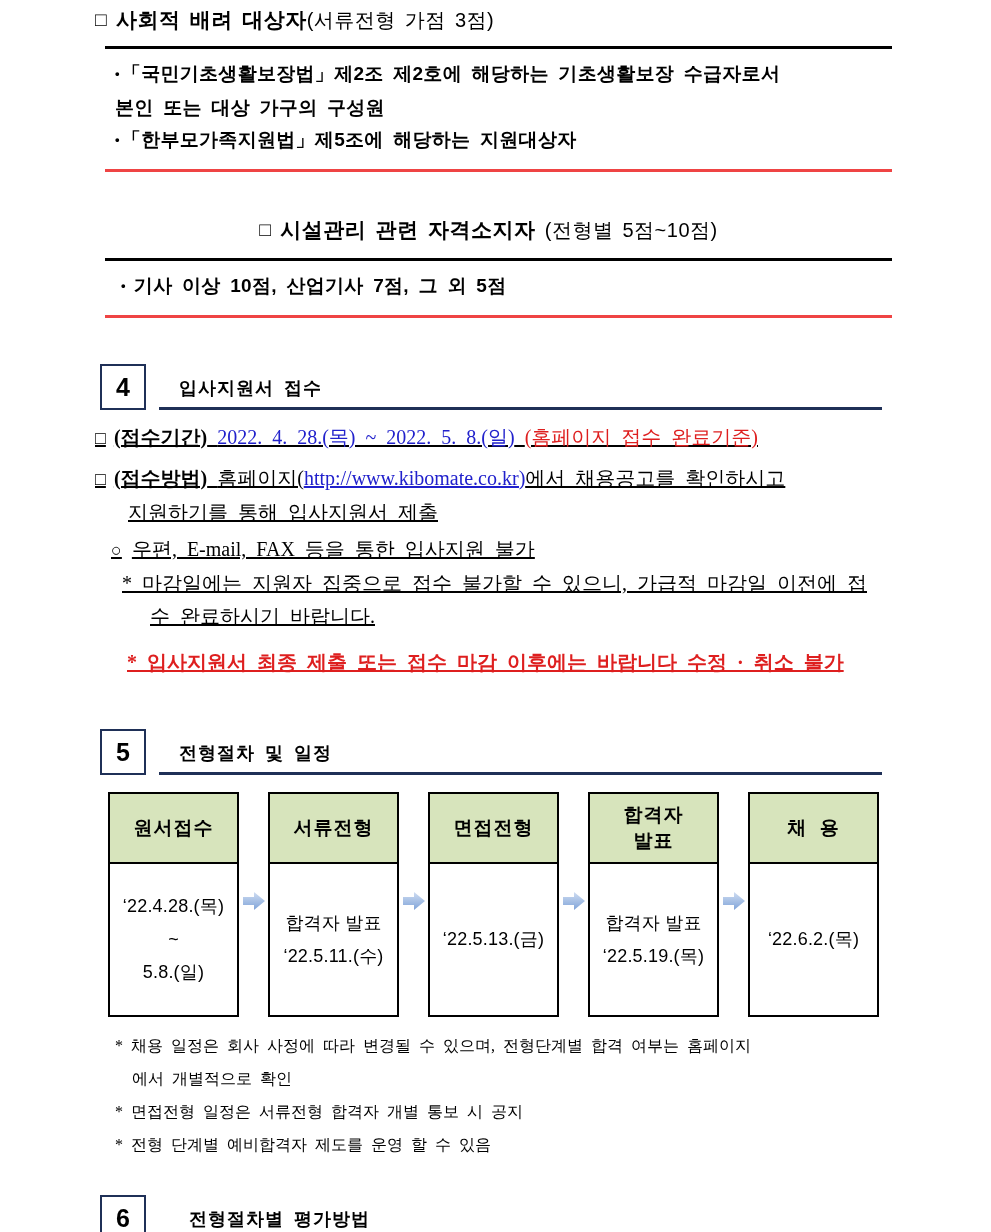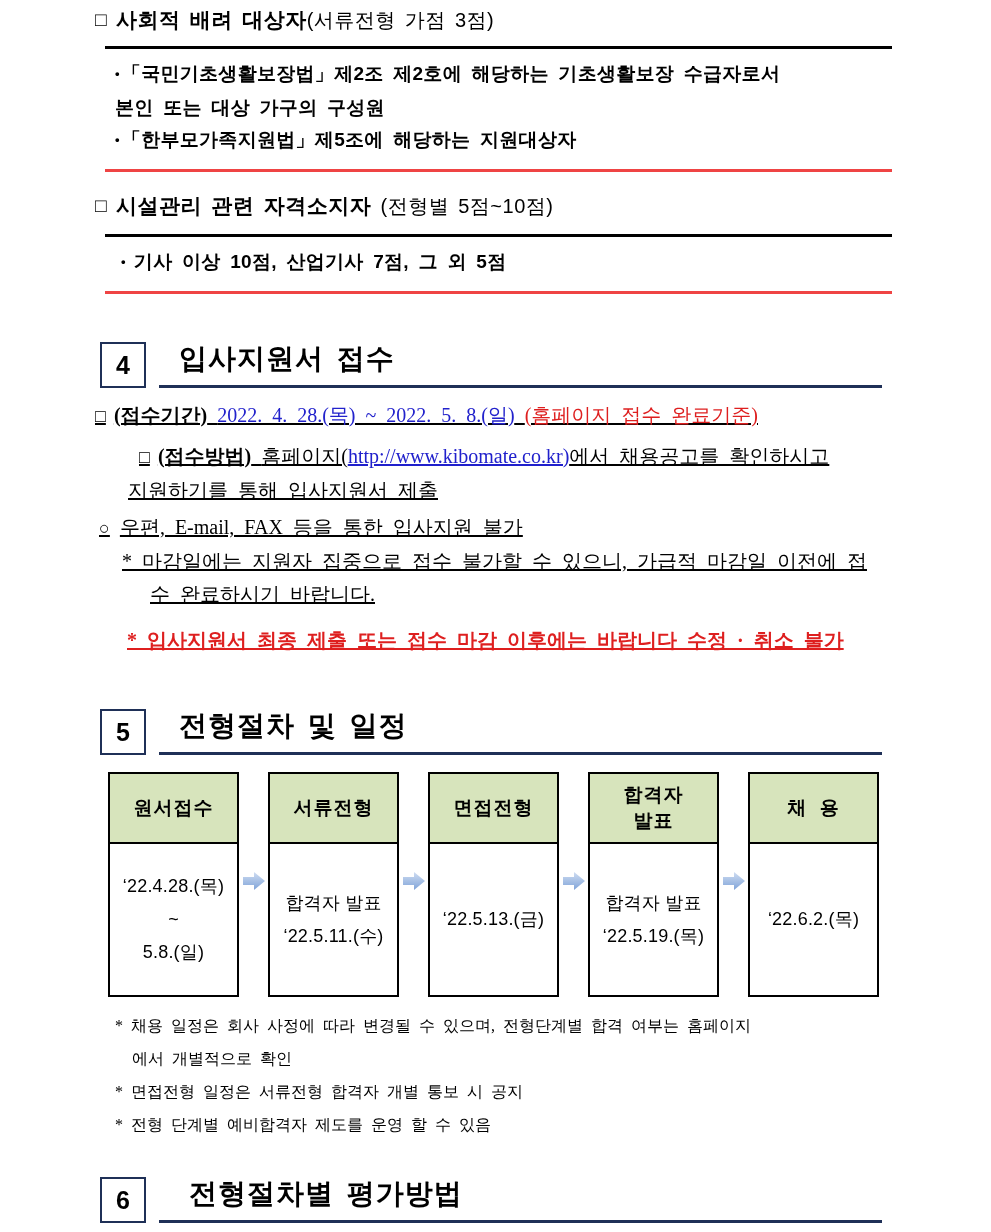--- a/index.html
+++ b/index.html
@@ -33,21 +33,21 @@
     width:46px; height:46px; flex:0 0 46px;
     border:2.5px solid #1F3057; background:#fff;
     display:flex; align-items:center; justify-content:center;
     font-size:25px; font-weight:bold; color:#000;
     margin-right:13px;
   }
   .sec-title-wrap {
     flex:1; border-bottom:3.5px solid #1F3057;
     padding:0 0 7px 20px;
   }
-  .sec-title { font-size:28px; font-weight:bold; letter-spacing:1px; word-spacing:4px; white-space:nowrap; }
+  .sec-title { font-size:18px; font-weight:bold; letter-spacing:1px; word-spacing:4px; white-space:nowrap; }
   
   .serif-line {
     font-family:"Liberation Serif", serif;
     font-size:20px; line-height:33px; word-spacing:5px; white-space:nowrap;text-decoration:underline;
   }
   .serif-line .sq { font-size:18px; margin-right:8px; }
   .serif-line .circ { font-size:18px; margin-right:10px; }
   .bold { font-weight:bold; }
   .c-blue { color:#2222CC; }
   .c-red { color:#DE1F1F; }
@@ -75,26 +75,26 @@
   .arrow-cell svg { margin-top:100px; }
   
   .notes { margin-top:12px; margin-left:20px; }
   .note-line {
     font-family:"Liberation Serif", serif;
     font-size:16px; line-height:33px; word-spacing:4px; white-space:nowrap;
   }
   .note-cont { margin-left:17px; }
   
   .mt-box1 { margin-top:12px; }
-  .mt-h2 { margin-top:20px; }
+  .mt-h2 { margin-top:44px;text-align:center; }
   .mt-box2 { margin-top:14px; }
   .mt-s4 { margin-top:46px; }
   .mt-body { margin-top:11px; }
   .ind-cont { margin-left:33px; }
-  .ind-circ { margin-left:4px; }
+  .ind-circ { margin-left:16px; }
   .ind-star { margin-left:27px; }
   .ind-star2 { margin-left:55px; }
   .ind-red { margin-left:32px; margin-top:13px; }
   .mt-s5 { margin-top:50px; }
   .mt-s6 { margin-top:34px; }
 </style>
 </head>
 <body>
 
 <div class="page">
@@ -132,21 +132,21 @@
       </div>
     <div class="sec-title-wrap">
       <div class="sec-title">입사지원서 접수</div>
     </div>
   </div>
 
   <div class="serif-line mt-body">
     <span class="sq">□</span><span class="bold">(접수기간)</span> <span class="c-blue">2022. 4. 28.(목) ~ 2022. 5. 8.(일)</span> <span class="c-red">(홈페이지 접수 완료기준)</span>
   </div>
 
-  <div class="serif-line" style="margin-top:7px;margin-left:44px;">
+  <div class="serif-line" style="margin-top:7px;">
     <span class="sq">□</span><span class="bold">(접수방법)</span> <span>홈페이지(</span><a class="link">http://www.kibomate.co.kr)</a><span>에서 채용공고를 확인하시고</span>
   </div>
   <div class="serif-line ind-cont">
     <span>지원하기를 통해 입사지원서 제출</span>
   </div>
 
   <div class="serif-line ind-circ" style="margin-top:4px;">
     <span class="circ">○</span><span>우편, E-mail, FAX 등을 통한 입사지원 불가</span>
   </div>
 

